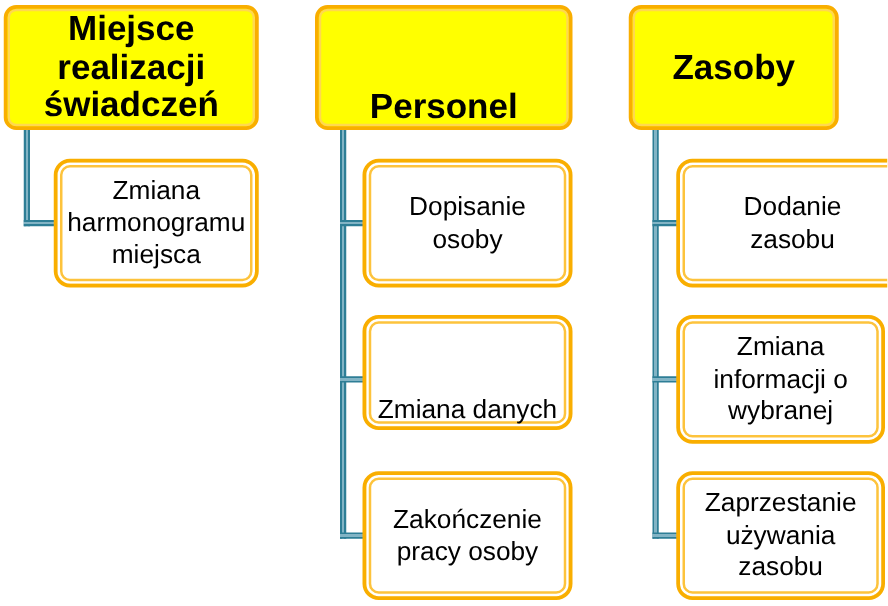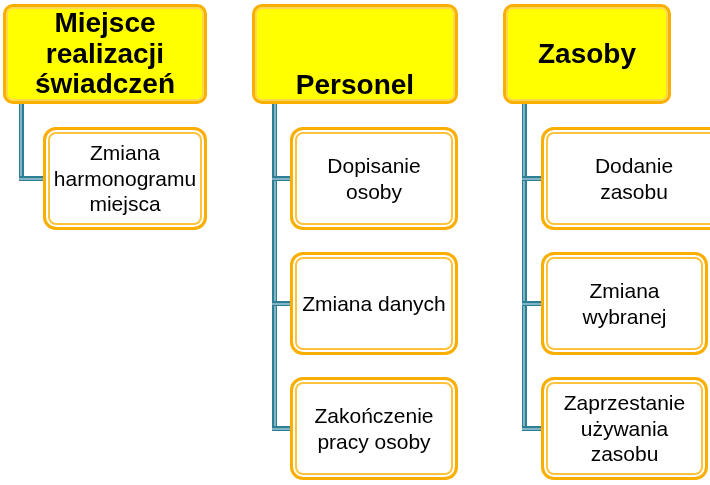--- a/index.html
+++ b/index.html
@@ -39,21 +39,21 @@
     font-size: 21px;
     line-height: 1.22;
     padding: 0 8px;
   }
   
   .h1 { left: 3px;   top: 4px; width: 204px; height: 100px; }
   .h2 { left: 252px; top: 4px; width: 206px; height: 100px; align-items: flex-end; }
   .h3 { left: 503px; top: 4px; width: 168px; height: 100px; }
   .c1r1 { left: 43px;  top: 127px; width: 164px; height: 103px; }
   .c2r1 { left: 290px; top: 127px; width: 168px; height: 103px; }
-  .c2r2 { left: 290px; top: 252px; width: 168px; height: 103px; }
+  .c2r2 { left: 290px; top: 252px; width: 168px; height: 92px; align-items: flex-end; }
   .c2r3 { left: 290px; top: 377px; width: 168px; height: 103px; }
   .c3r1 { left: 541px; top: 127px; width: 186px; height: 103px; }
   .c3r2 { left: 541px; top: 252px; width: 167px; height: 103px; }
   .c3r3 { left: 541px; top: 377px; width: 167px; height: 103px; }
   
   .vline {
     position: absolute;
     width: 5px;
     background: linear-gradient(to right,
       #2e7e96 0px, #2e7e96 1.5px,
@@ -142,20 +142,21 @@
   </div>
   <div class="box child c3r1">
     <div class="label">
       <span>Dodanie</span>
       <span>zasobu</span>
     </div>
   </div>
   <div class="box child c3r2">
     <div class="label">
       <span>Zmiana</span>
+      <span>informacji o</span>
       <span>wybranej</span>
     </div>
   </div>
   <div class="box child c3r3">
     <div class="label">
       <span>Zaprzestanie</span>
       <span>używania</span>
       <span>zasobu</span>
     </div>
   </div>

